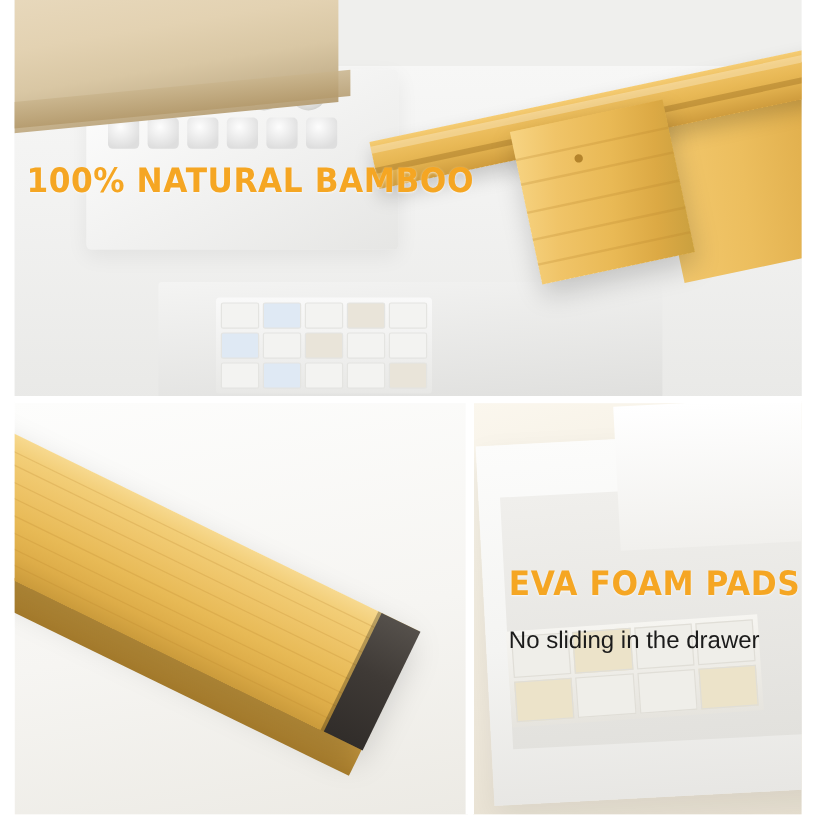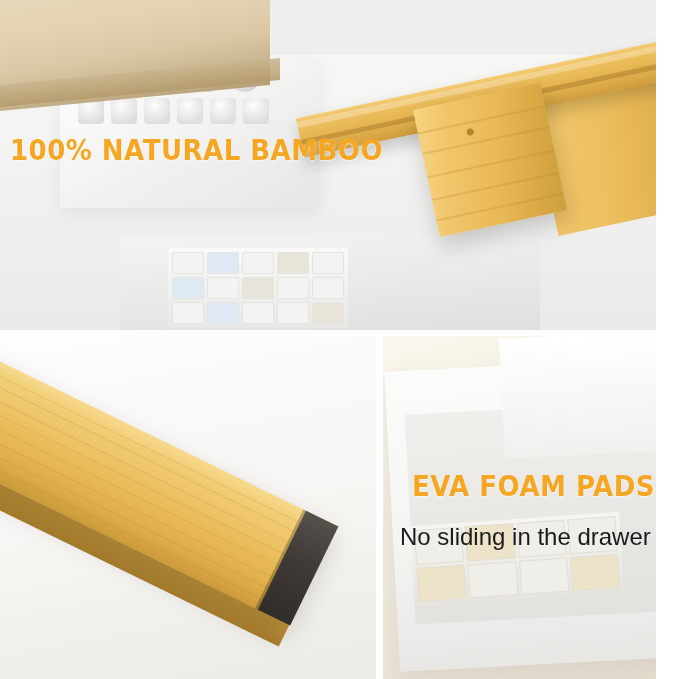--- a/index.html
+++ b/index.html
@@ -9,20 +9,21 @@
   }
   body {
     font-family: "Liberation Sans", sans-serif;
   }
   #canvas {
     position: relative;
     width: 656px;
     height: 679px;
     overflow: hidden;
     background: #ffffff;
+    margin-left: 12px;
   }
 
   
   .panel {
     position: absolute;
     overflow: hidden;
   }
   #panel-top {
     left: 0; top: 0;
     width: 679px; height: 330px;
@@ -297,22 +298,22 @@
     left: 12px; top: 175px;
     font-size: 20px;
   }
   #hl-2 {
     left: 412px; top: 470px;
     font-size: 28px;
     transform: scaleX(.93);
     transform-origin: left center;
   }
   #sub-2 {
-    left: 400px; top: 523px;
-    font-size: 24px;
+    left: 412px; top: 523px;
+    font-size: 20px;
   }
 </style>
 </head>
 <body>
 
 <div id="canvas">
 
   <div class="panel" id="panel-top">
     <div class="drawer-white"></div>
     <div class="drawer-shadow-1"></div>

